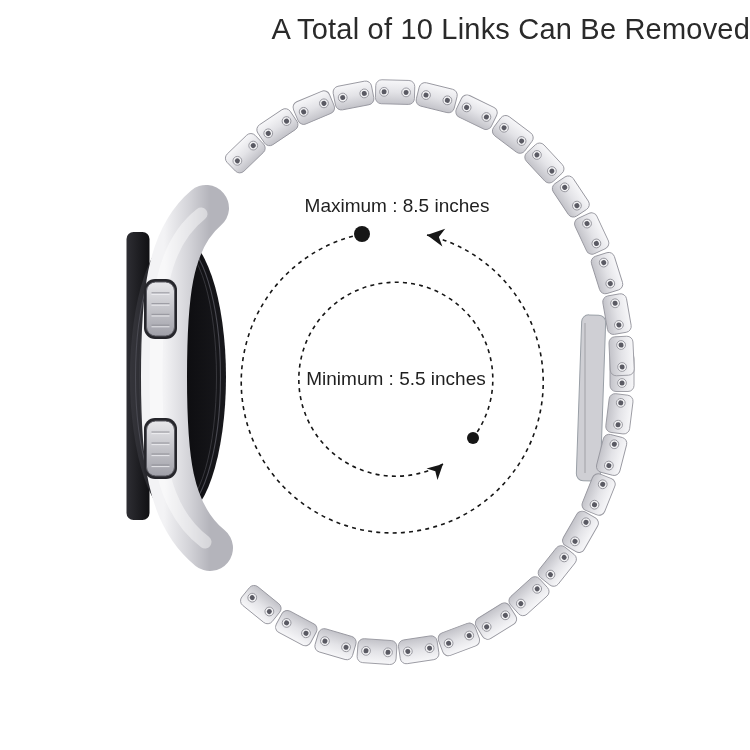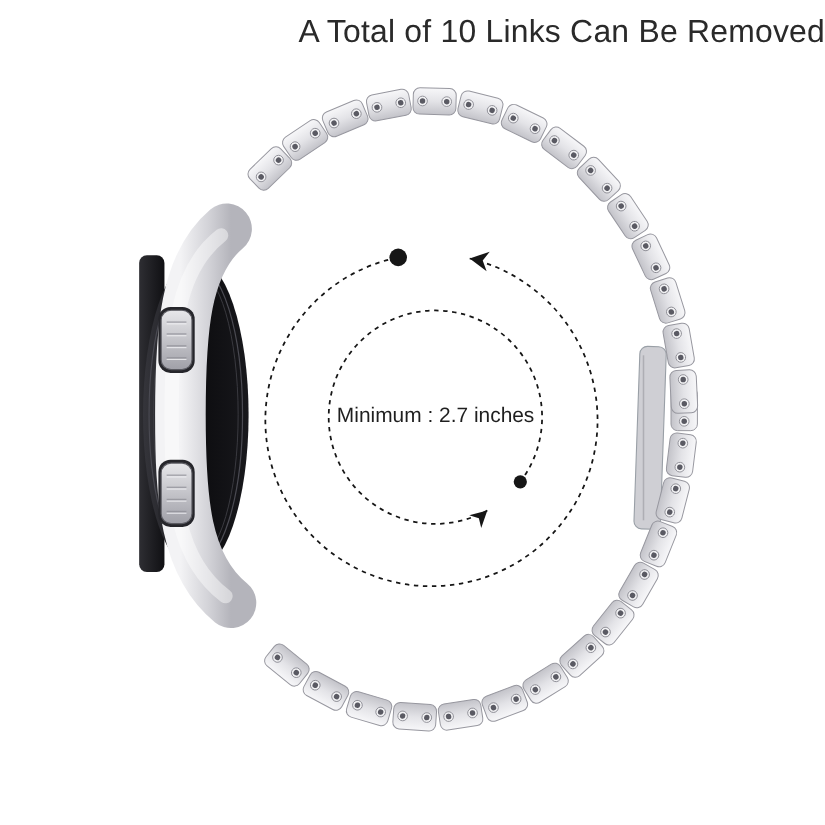--- a/index.html
+++ b/index.html
@@ -293,15 +293,16 @@
     <g id="annot">
       <path id="outerCircle" d="M 427 235 A 151 151 0 1 1 362 234" fill="none" stroke-width="1.6" stroke-dasharray="4 4.2" stroke="#161616"></path>
       <path id="innerCircle" d="M 443 464 A 97 97 0 1 1 473 438" fill="none" stroke-width="1.6" stroke-dasharray="4 4.2" stroke="#161616"></path>
       <circle cx="362" cy="234" r="8" fill="#161616"></circle>
       <path d="M 0 0 L -17 -9 L -12 0 L -17 9 Z" transform="translate(427 235) rotate(189)" fill="#161616"></path>
       <circle cx="473" cy="438" r="6" fill="#161616"></circle>
       <path d="M 0 0 L -15 -8 L -10.5 0 L -15 8 Z" transform="translate(443 464) rotate(-43)" fill="#161616"></path>
     </g>
   </svg>
 
-  <div class="annot-label min">Minimum : 2.7 inches</div>
+  <div class="annot-label max">Maximum : 8.5 inches</div>
+  <div class="annot-label min">Minimum : 5.5 inches</div>
 
 </div>
 
 </body></html>

